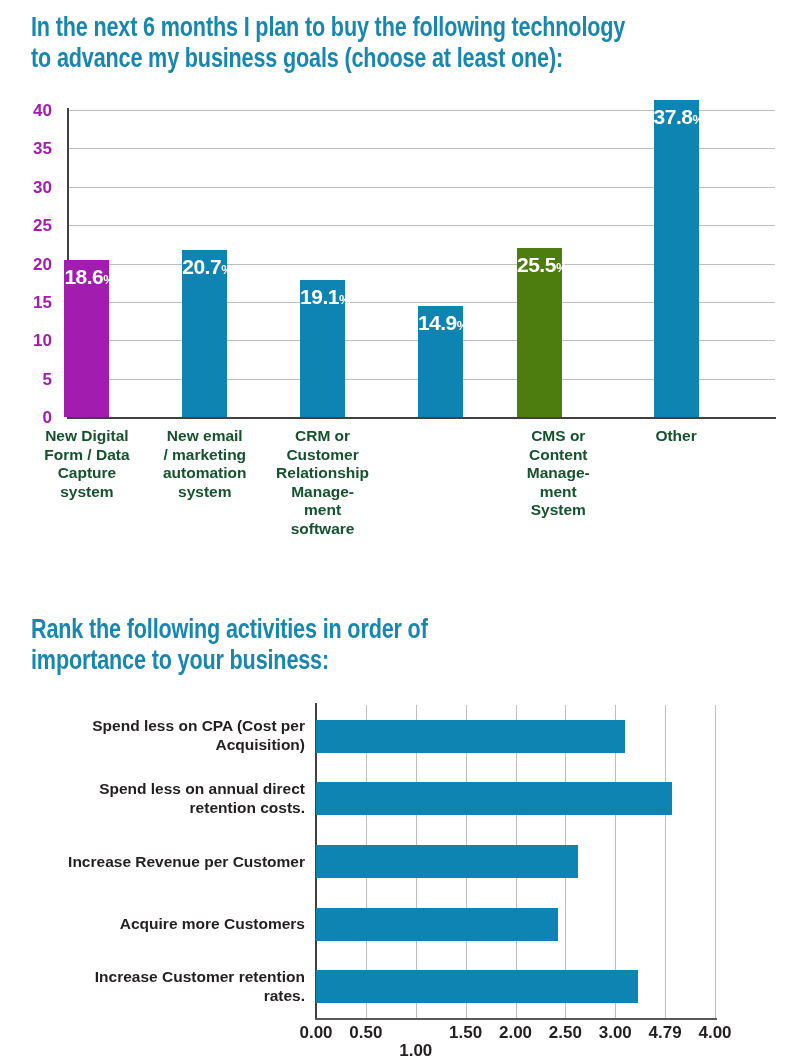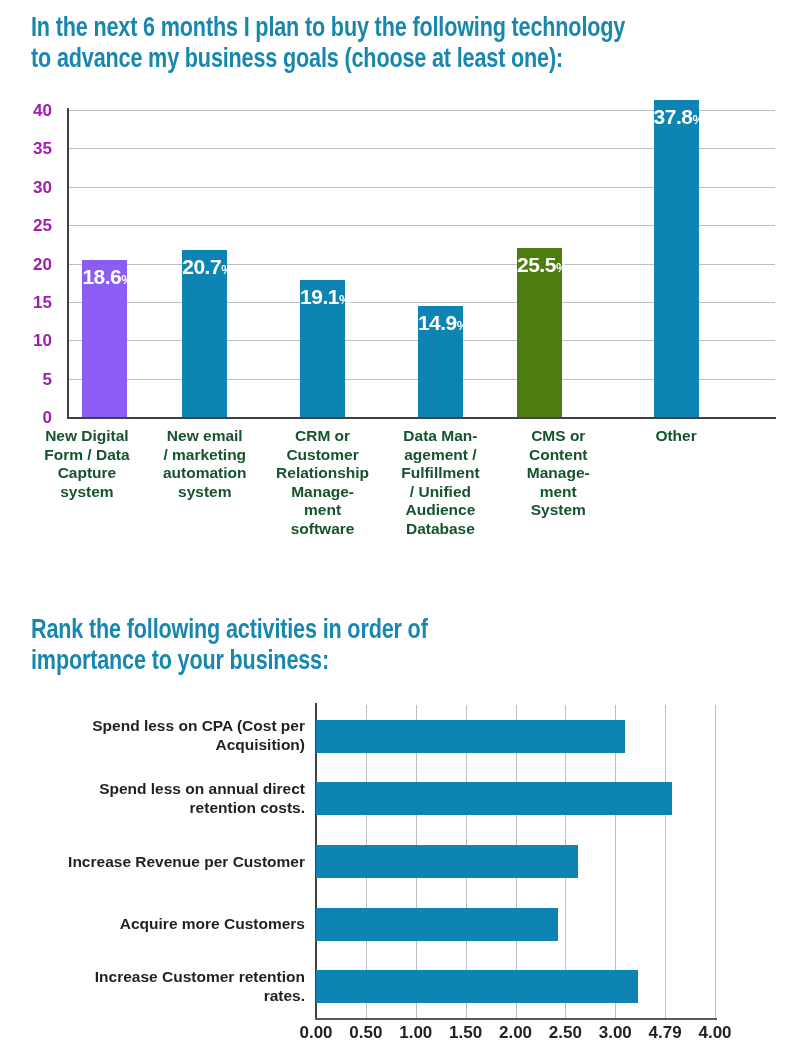--- a/index.html
+++ b/index.html
@@ -170,21 +170,21 @@
       <span style="top: 115.125px;">25</span>
       <span style="top: 76.75px;">30</span>
       <span style="top: 38.375px;">35</span>
       <span style="top: 0px;">40</span>
     </div>
 
   <div class="axis-top-y"></div>
   <div class="axis-top-x"></div>
 
   <div class="bars-top" id="top-bars">
-      <div class="bar-v" style="left: -3.58333px; height: 156.57px; background: #8b5cf6; margin-left: 18px;">
+      <div class="bar-v" style="left: -3.58333px; height: 156.57px; background: #a21caf;">
         <div class="vlabel"><span>18.6</span><span class="pct">%</span></div>
       </div>
       <div class="bar-v" style="left: 114.25px; height: 166.547px; background: rgb(14, 132, 178);">
         <div class="vlabel"><span>20.7</span><span class="pct">%</span></div>
       </div>
       <div class="bar-v" style="left: 232.083px; height: 137px; background: rgb(14, 132, 178);">
         <div class="vlabel"><span>19.1</span><span class="pct">%</span></div>
       </div>
       <div class="bar-v" style="left: 349.917px; height: 110.52px; background: rgb(14, 132, 178);">
         <div class="vlabel"><span>14.9</span><span class="pct">%</span></div>
@@ -205,26 +205,20 @@
       <div class="xcat" style="left: 84.75px;">New email
 / marketing
 automation
 system</div>
       <div class="xcat" style="left: 202.583px;">CRM or
 Customer
 Relationship
 Manage-
 ment
 software</div>
-      <div class="xcat" style="left: 320.417px;">Data Man-
-agement /
-Fulfillment
-/ Unified
-Audience
-Database</div>
       <div class="xcat" style="left: 438.25px;">CMS or
 Content
 Manage-
 ment
 System</div>
       <div class="xcat" style="left: 556.083px;">Other</div>
     </div>
 </div>
 
 <div id="bottom-chart">
@@ -264,21 +258,21 @@
 retention costs.</div>
       <div class="ycat" style="top: 156.5px;">Increase Revenue per Customer</div>
       <div class="ycat" style="top: 219.1px; padding-left: 20px;">Acquire more Customers</div>
       <div class="ycat" style="top: 281.7px;">Increase Customer retention
 rates.</div>
     </div>
 
   <div class="xticks-bot" id="bot-xticks">
       <span style="left: 0px;">0.00</span>
       <span style="left: 49.875px;">0.50</span>
-      <span style="left: 99.75px;">1.00</span>
+      <span style="left: 99.75px; margin-top: 18px;">1.00</span>
       <span style="left: 149.625px;">1.50</span>
       <span style="left: 199.5px;">2.00</span>
       <span style="left: 249.375px;">2.50</span>
       <span style="left: 299.25px;">3.00</span>
       <span style="left: 349.125px;">4.79</span>
       <span style="left: 399px;">4.00</span>
     </div>
 </div>
 
 </body></html>

